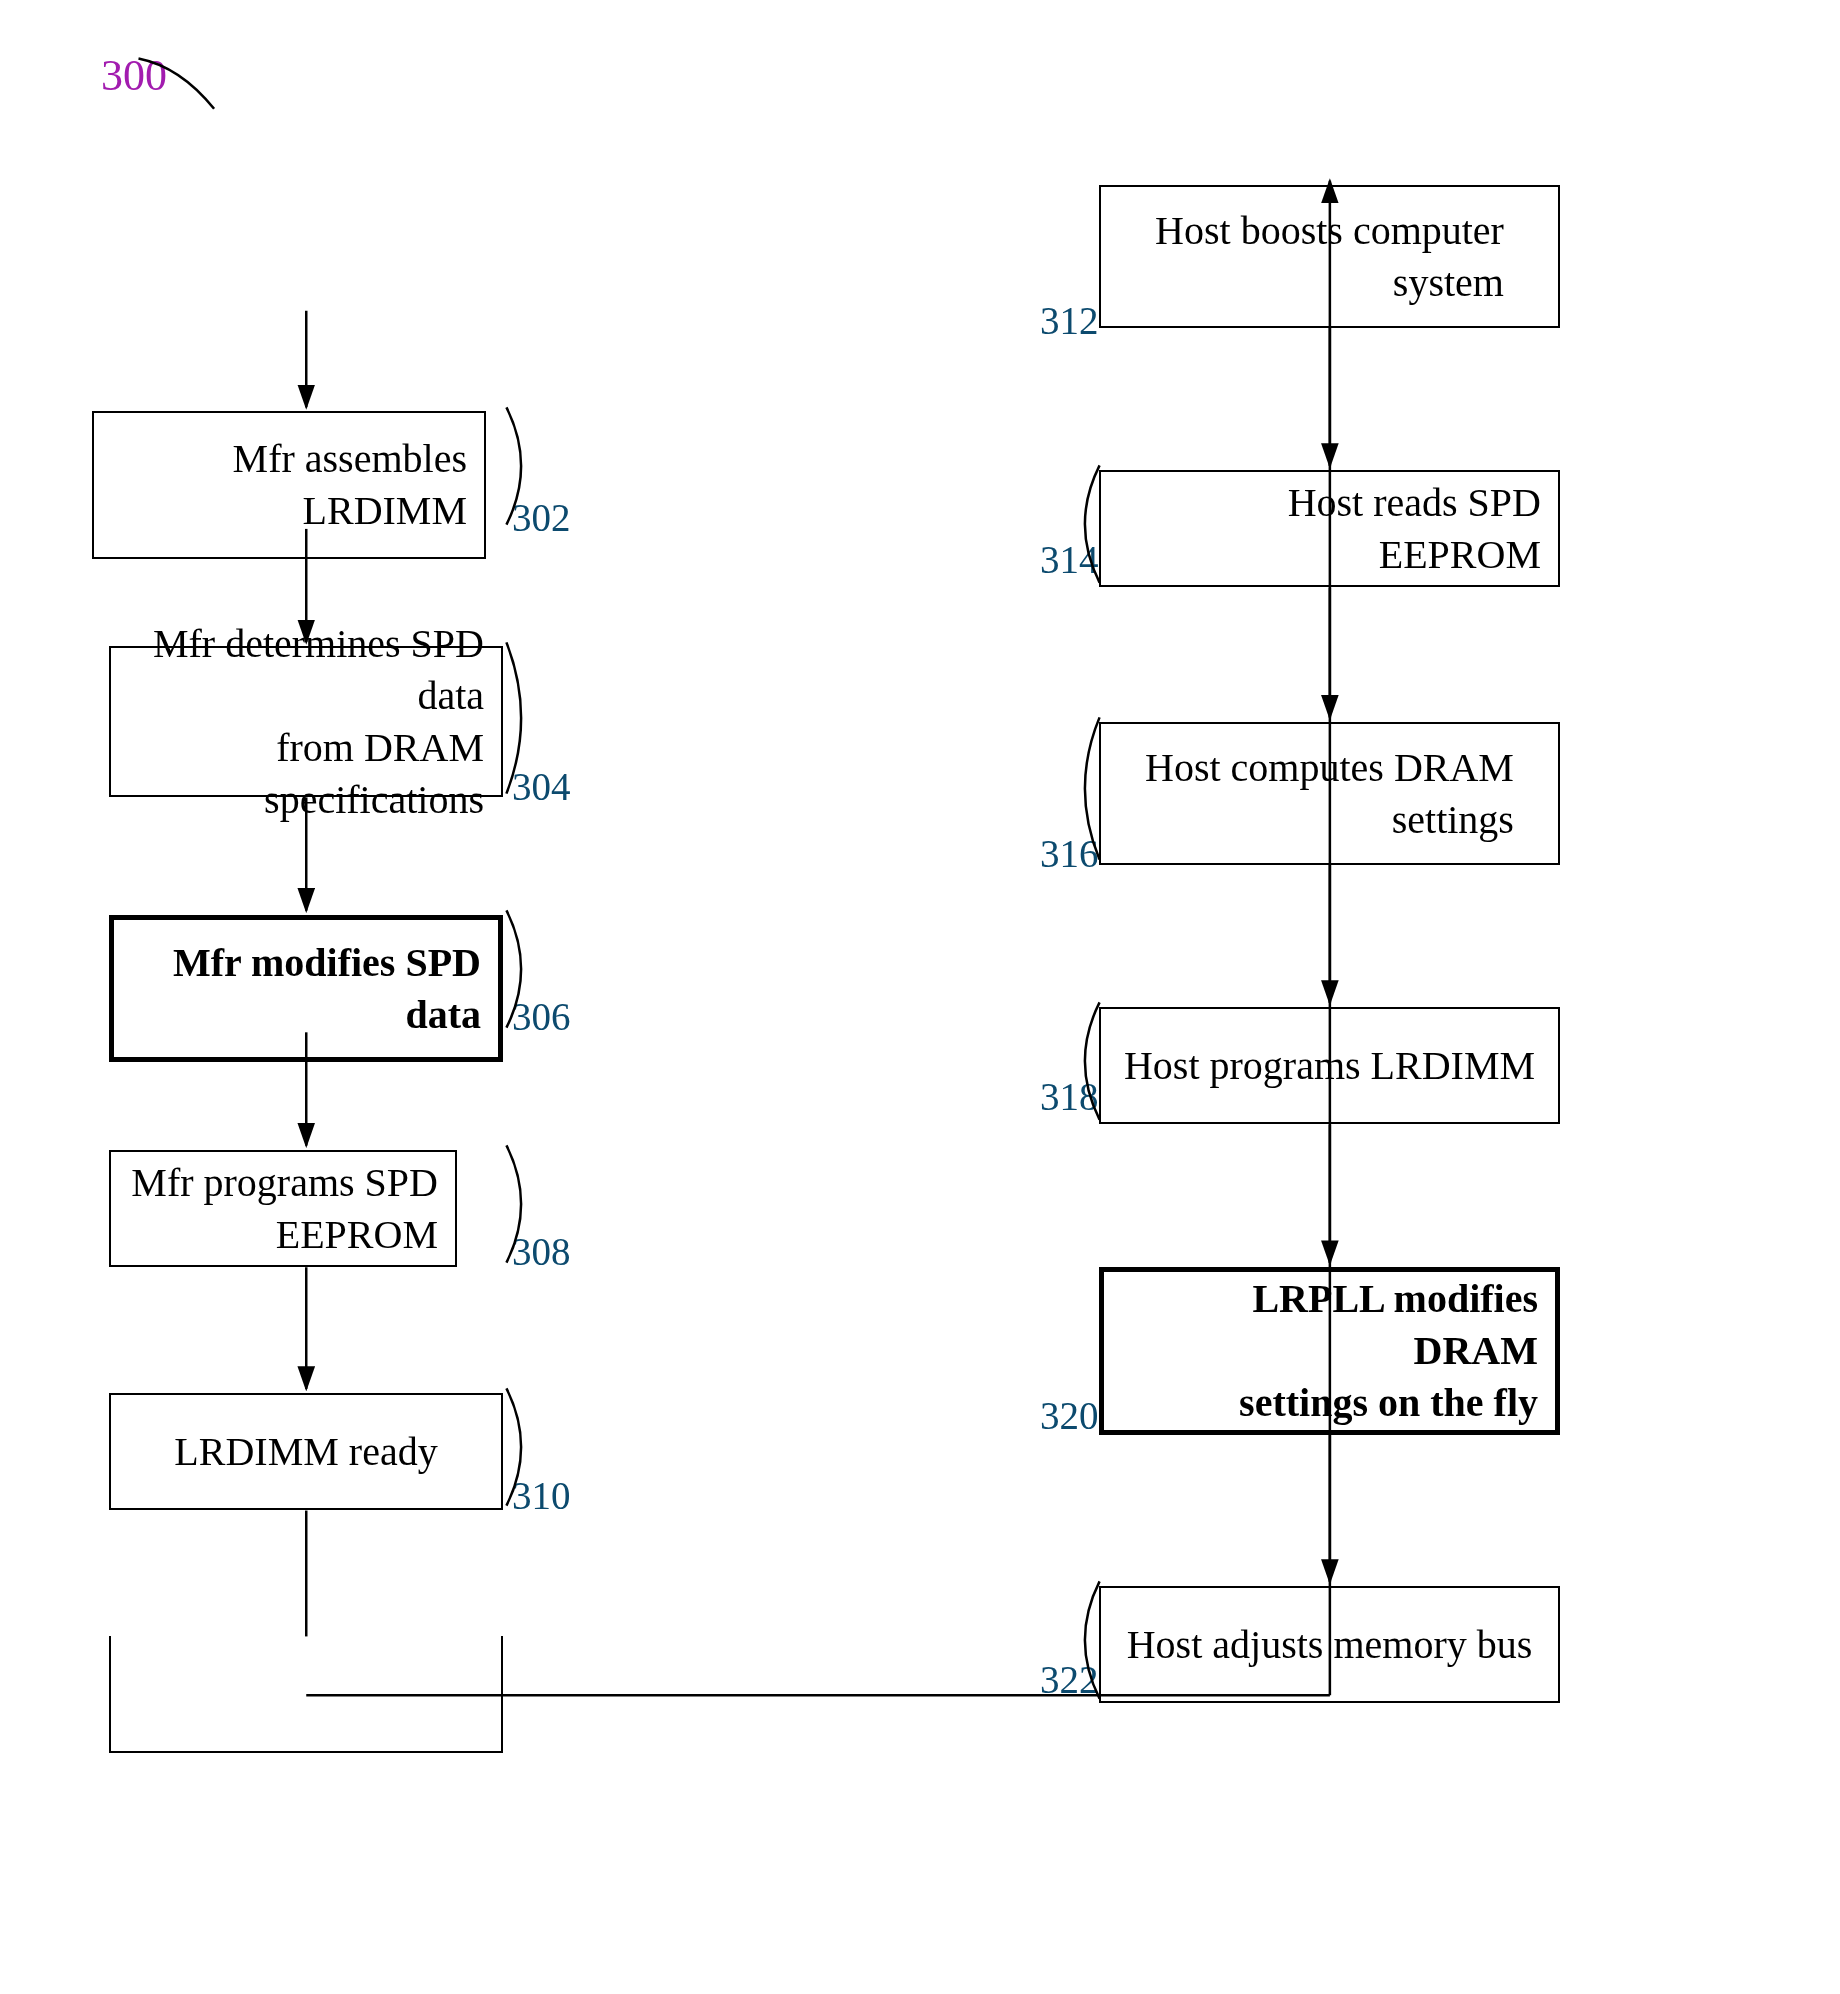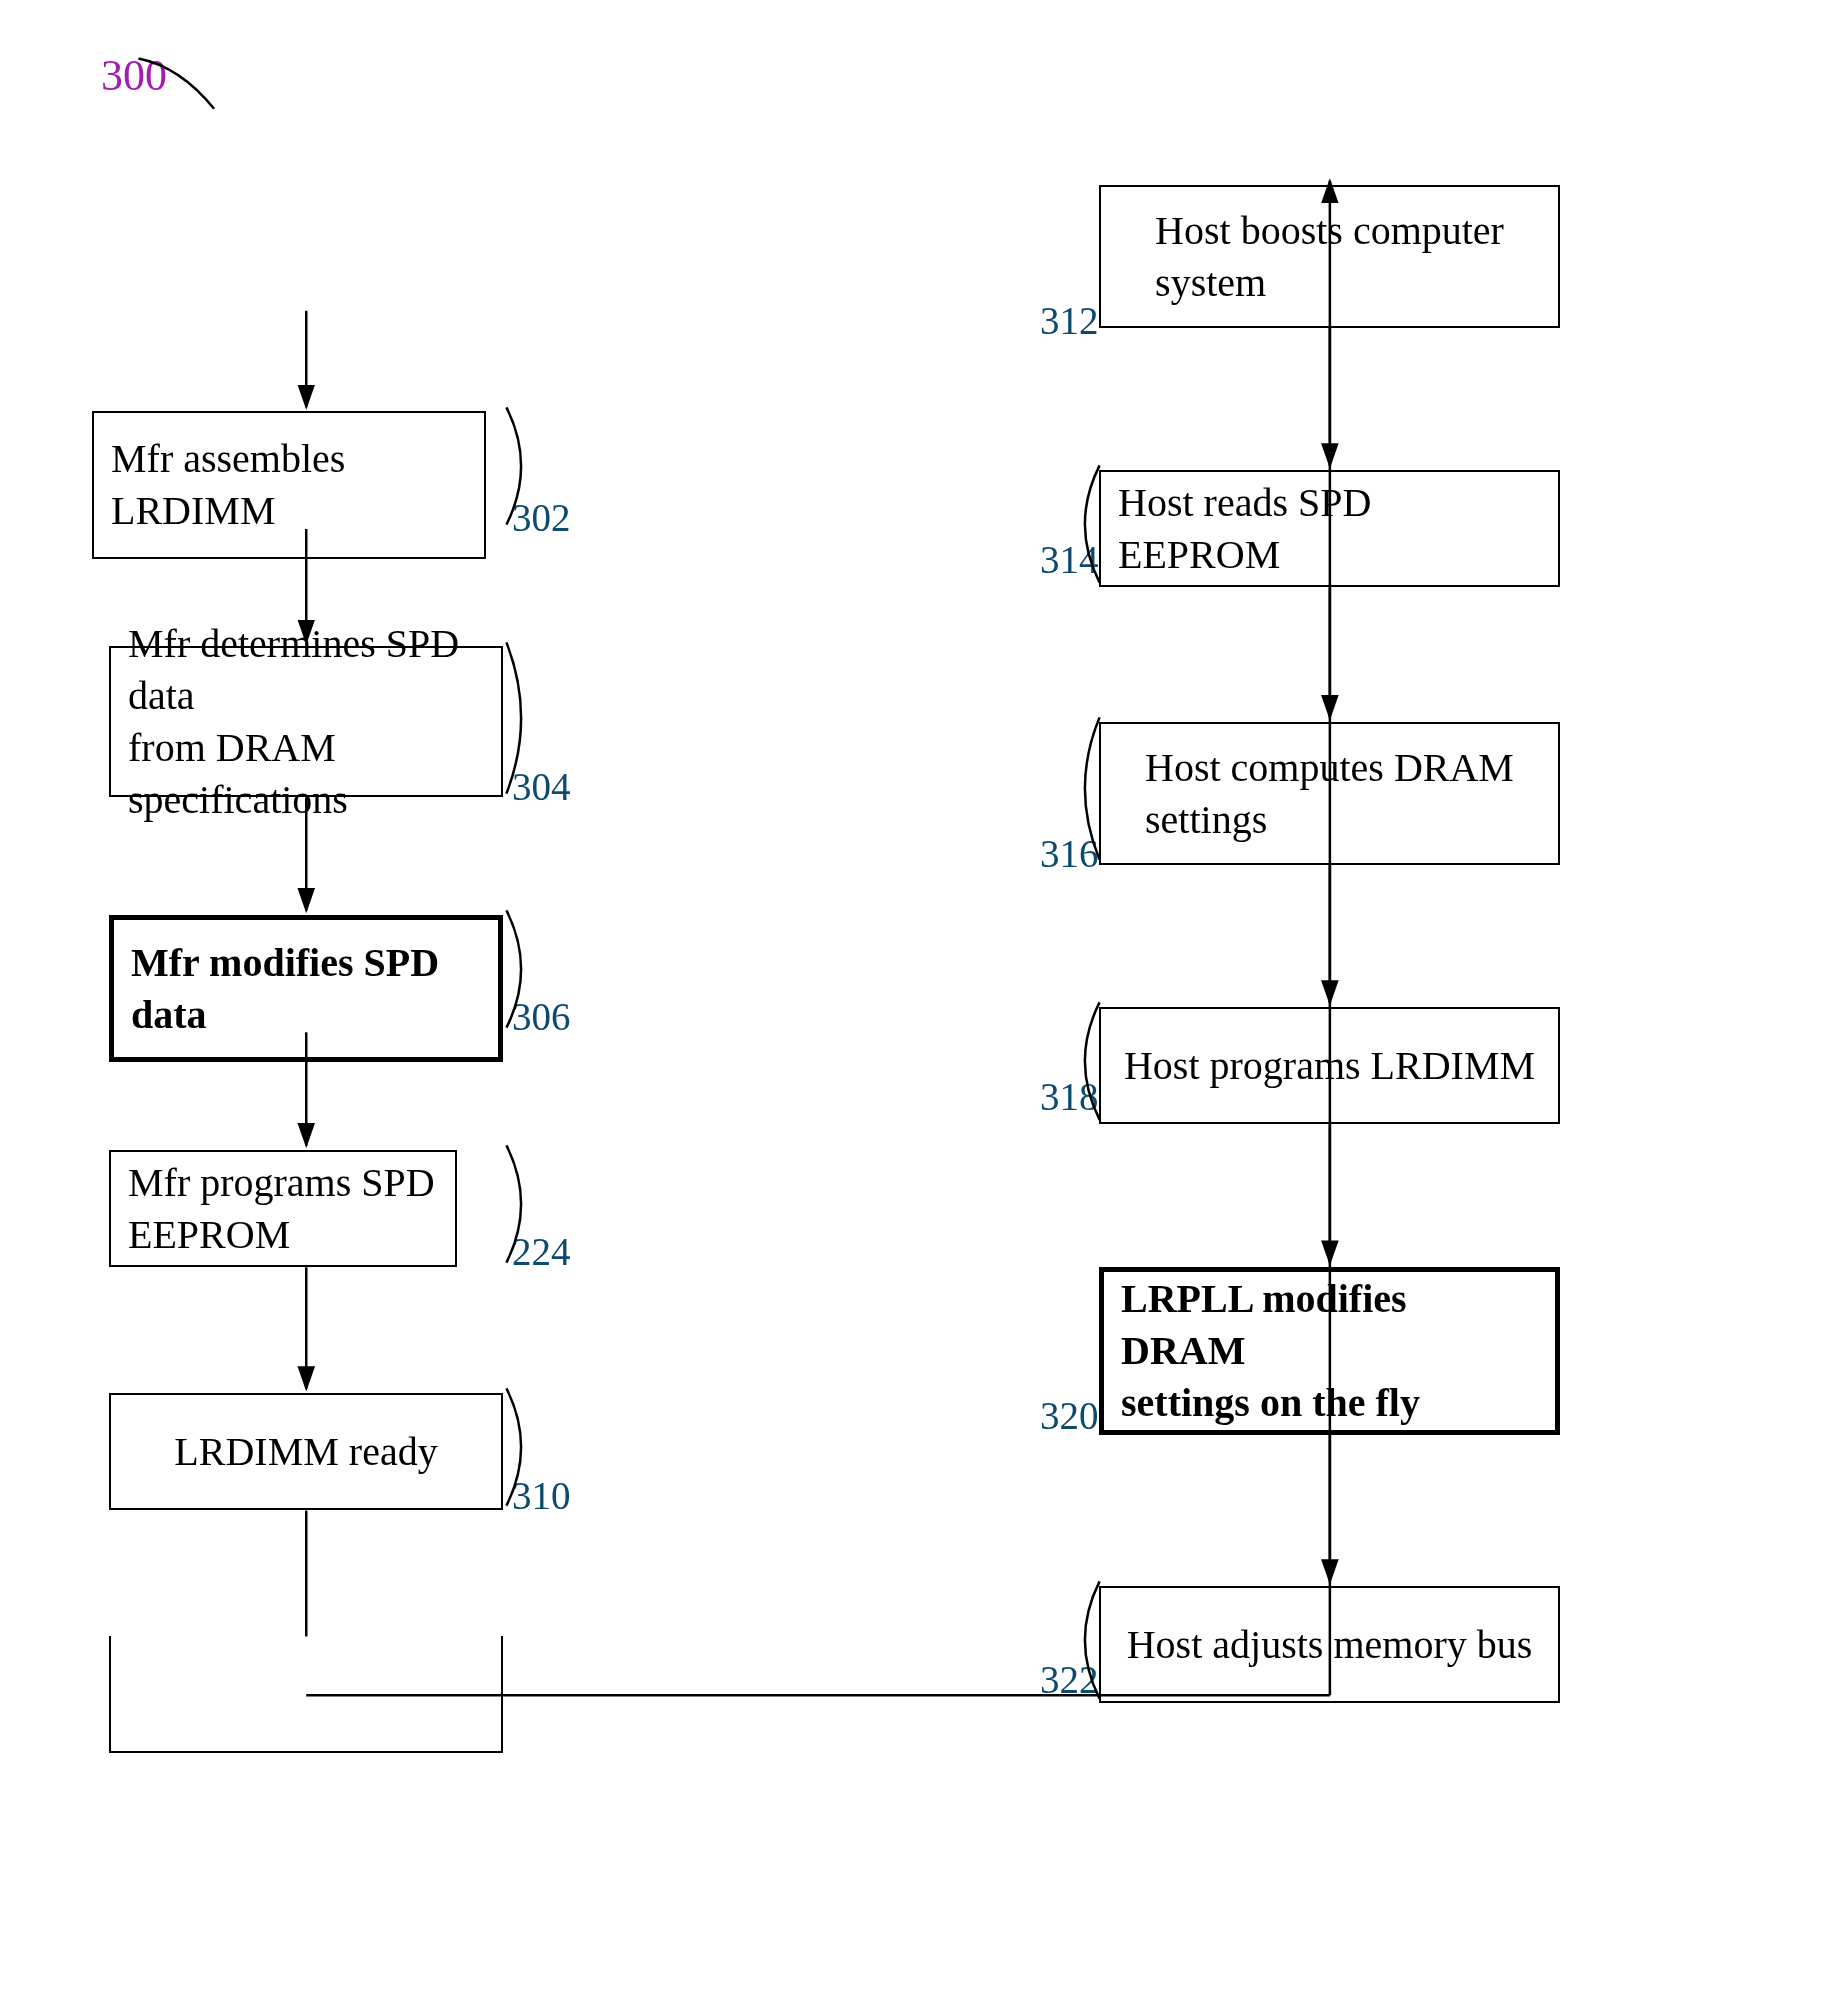--- a/index.html
+++ b/index.html
@@ -29,21 +29,21 @@
     }
 
     
     .box {
       position: absolute;
       border: 2.5px solid #000;
       background: #fff;
       display: flex;
       align-items: center;
       justify-content: center;
-      text-align: left;
+      text-align: right;
       font-size: 40px;
       line-height: 1.3;
       padding: 8.4px 17px;
     }
 
     .box-bold {
       border-width: 5px;
       font-weight: bold;
     }
 
@@ -97,21 +97,21 @@
   <div class="ref-label" style="left:512px; top:764px;">304</div>
 
   <div class="box box-bold" style="left:109px; top:915px; width:394px; height:147px;">
     <span>Mfr modifies SPD data</span>
   </div>
   <div class="ref-label" style="left:512px; top:994px;">306</div>
 
   <div class="box" style="left:109px; top:1150px; width:348px; height:117px;">
     <span>Mfr programs SPD EEPROM</span>
   </div>
-  <div class="ref-label" style="left:512px; top:1229px;">224</div>
+  <div class="ref-label" style="left:512px; top:1229px;">308</div>
 
   <div class="box" style="left:109px; top:1393px; width:394px; height:117px;">
     <span>LRDIMM ready</span>
   </div>
   <div class="ref-label" style="left:512px; top:1473px;">310</div>
 
   <div class="box" style="left:109px; top:1636px; width:394px; height:117px; border-top:none;">
   </div>
 
   <div class="box" style="left:1099px; top:185px; width:461px; height:143px;">

